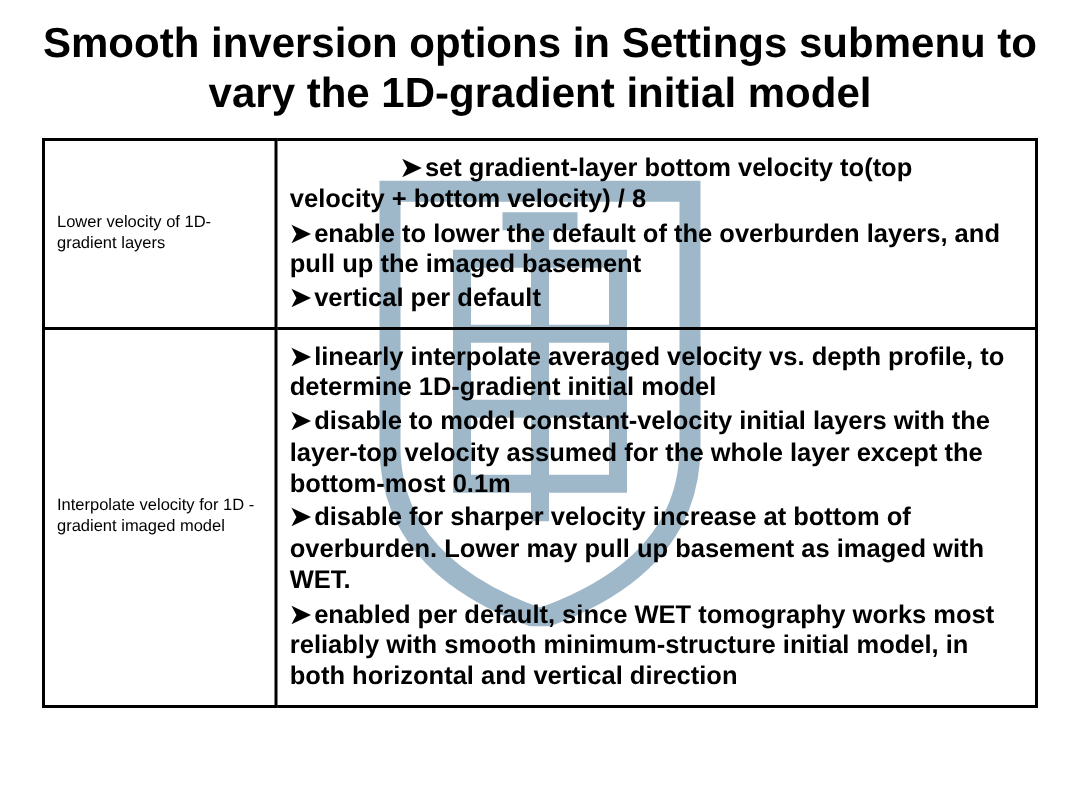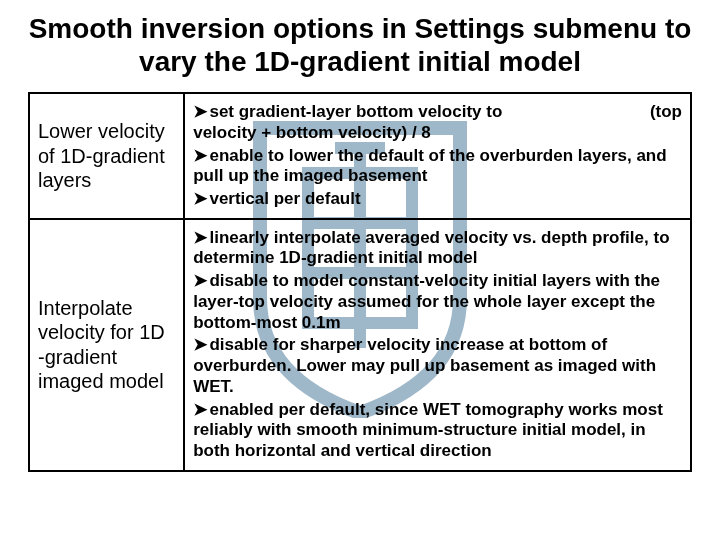--- a/index.html
+++ b/index.html
@@ -42,21 +42,21 @@
     z-index: 1;
   }
   table.main td {
     border: 2px solid #000;
     padding: 6px 8px;
     vertical-align: middle;
     background: transparent;
   }
   td.label {
     width: 22%;
-    font-size: 20px;
+    font-size: 11px;
     line-height: 1.22;
   }
   td.desc {
     width: 78%;
     font-size: 17px;
     line-height: 1.22;
   }
   .bullet-line {
     display: block;
     margin: 2px 0;
@@ -90,21 +90,21 @@
   </div>
 
   <h1 class="title">Smooth inversion options in Settings submenu to vary the 1D-gradient initial model</h1>
 
   <table class="main">
     <tbody>
         <tr>
       <td class="label">Lower velocity of 1D-gradient layers</td>
       <td class="desc">
         <span class="bullet-line">
-          <span style="display:flex;justify-content:space-between;">
+          <span style="display:flex;justify-content:center;">
             <span>
               <span class="arrow">➤</span><span class="bold">set gradient-layer bottom velocity to</span>
             </span>
             <span class="bold">(top</span>
           </span>
           <span class="bold">velocity + bottom velocity) / 8</span>
         </span>
         <span class="bullet-line">
           <span class="arrow">➤</span><span class="bold">enable to lower the default of the overburden layers, and pull up the imaged basement</span>
         </span>

